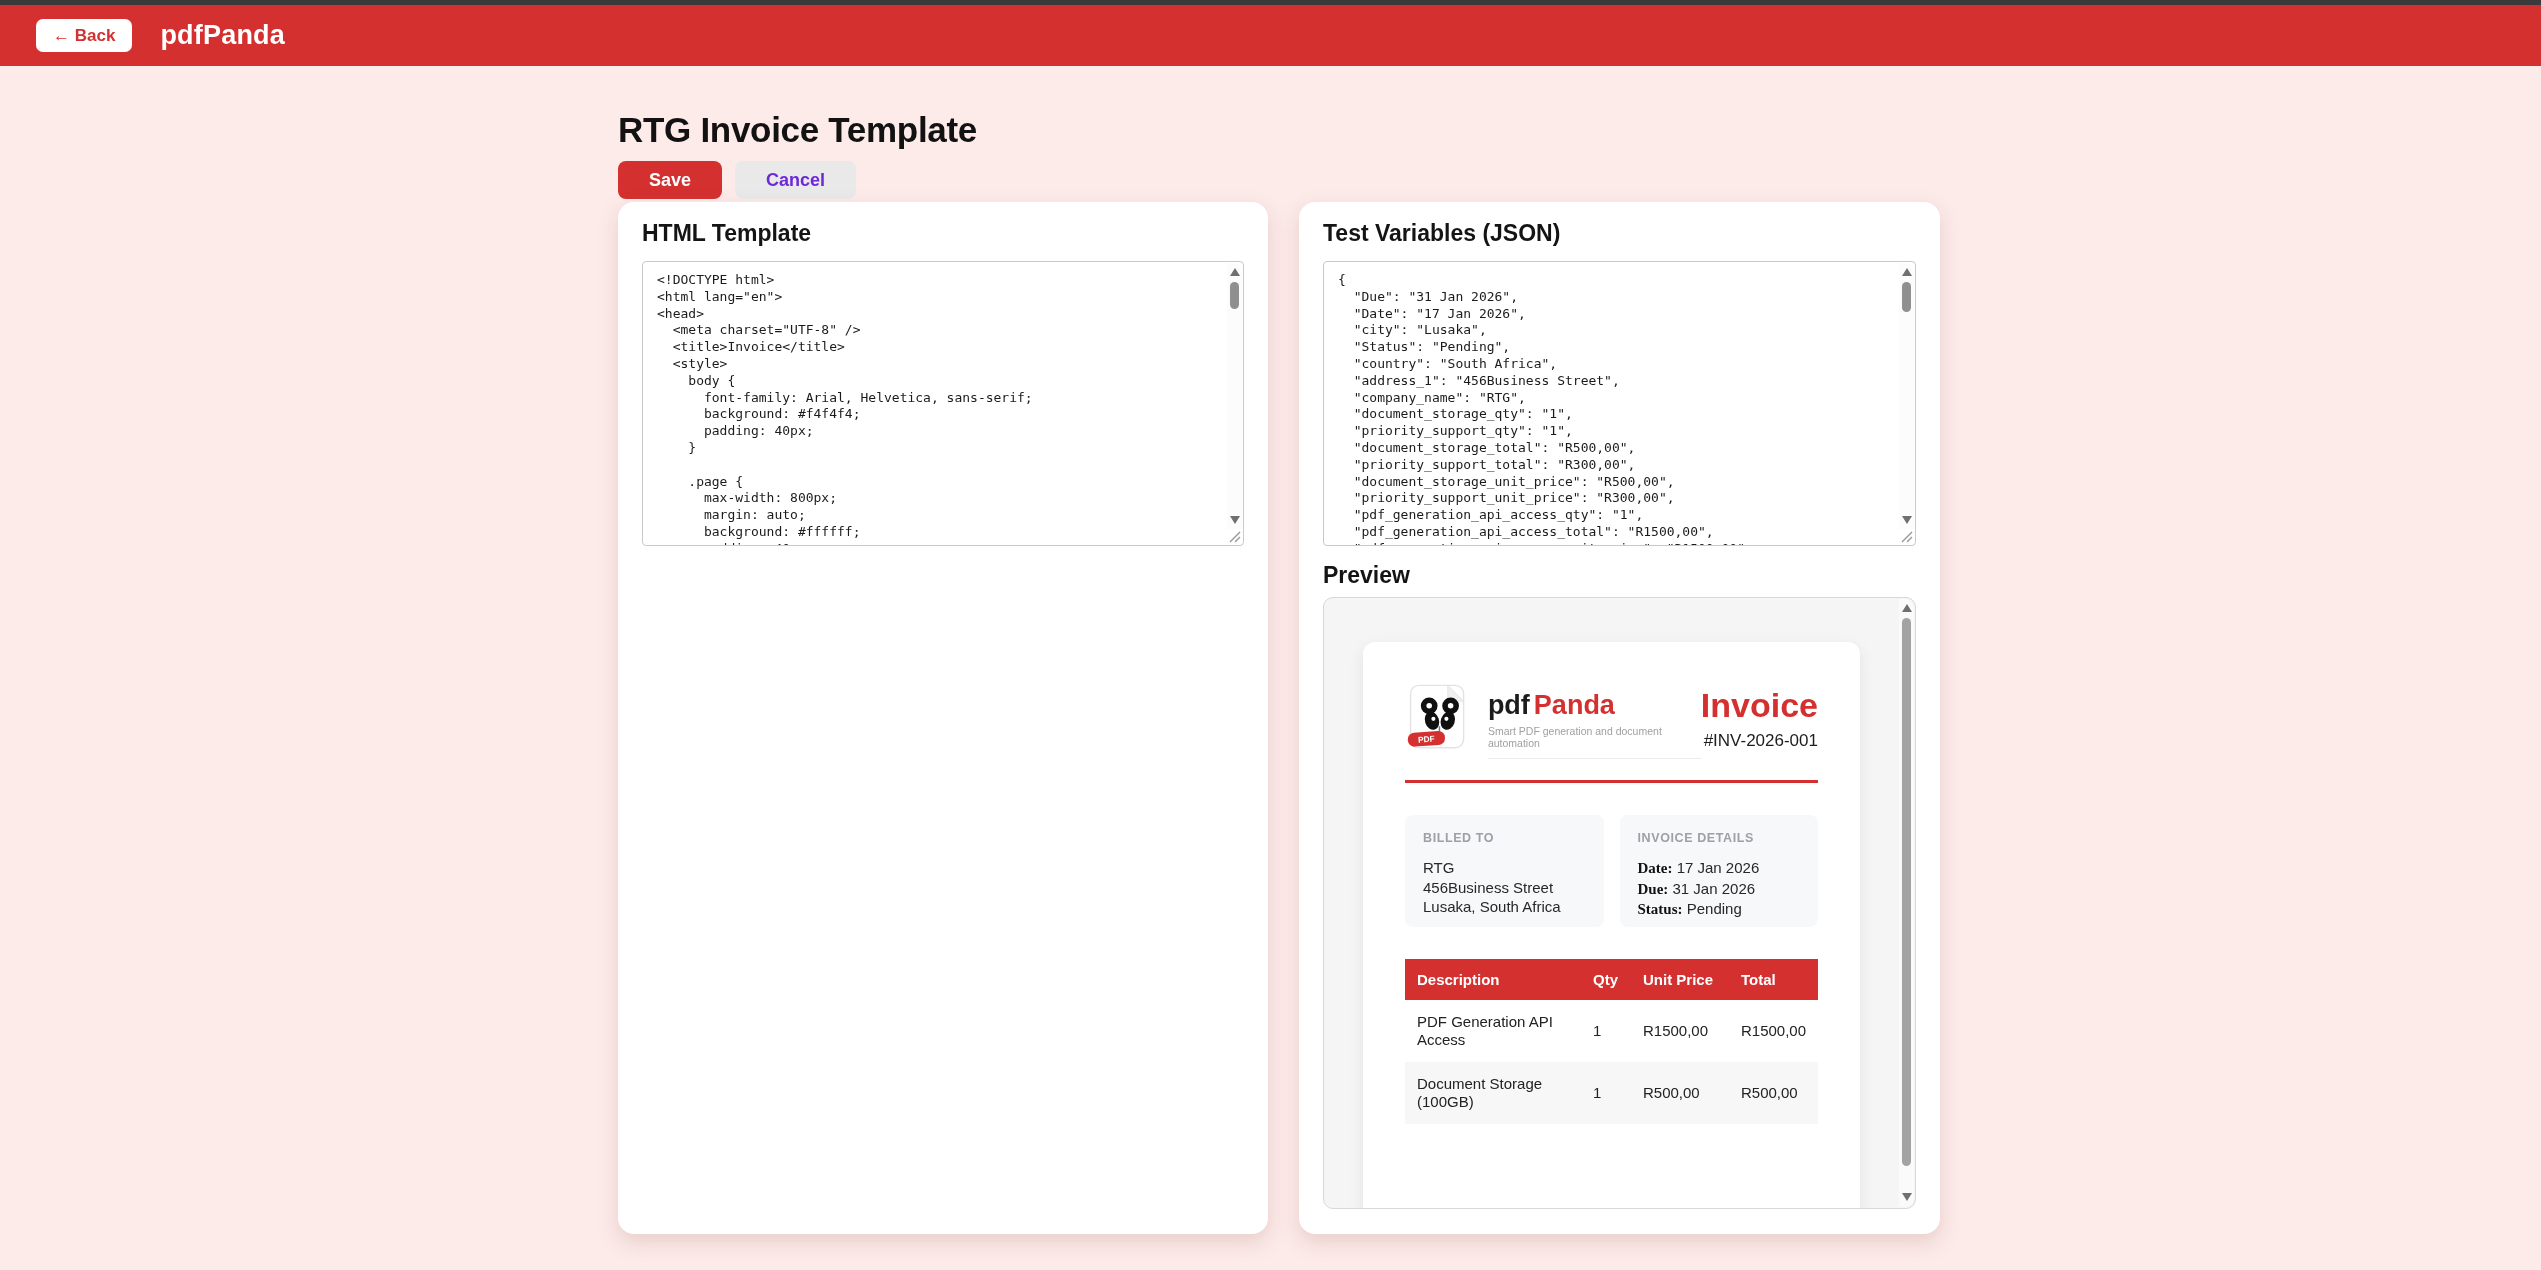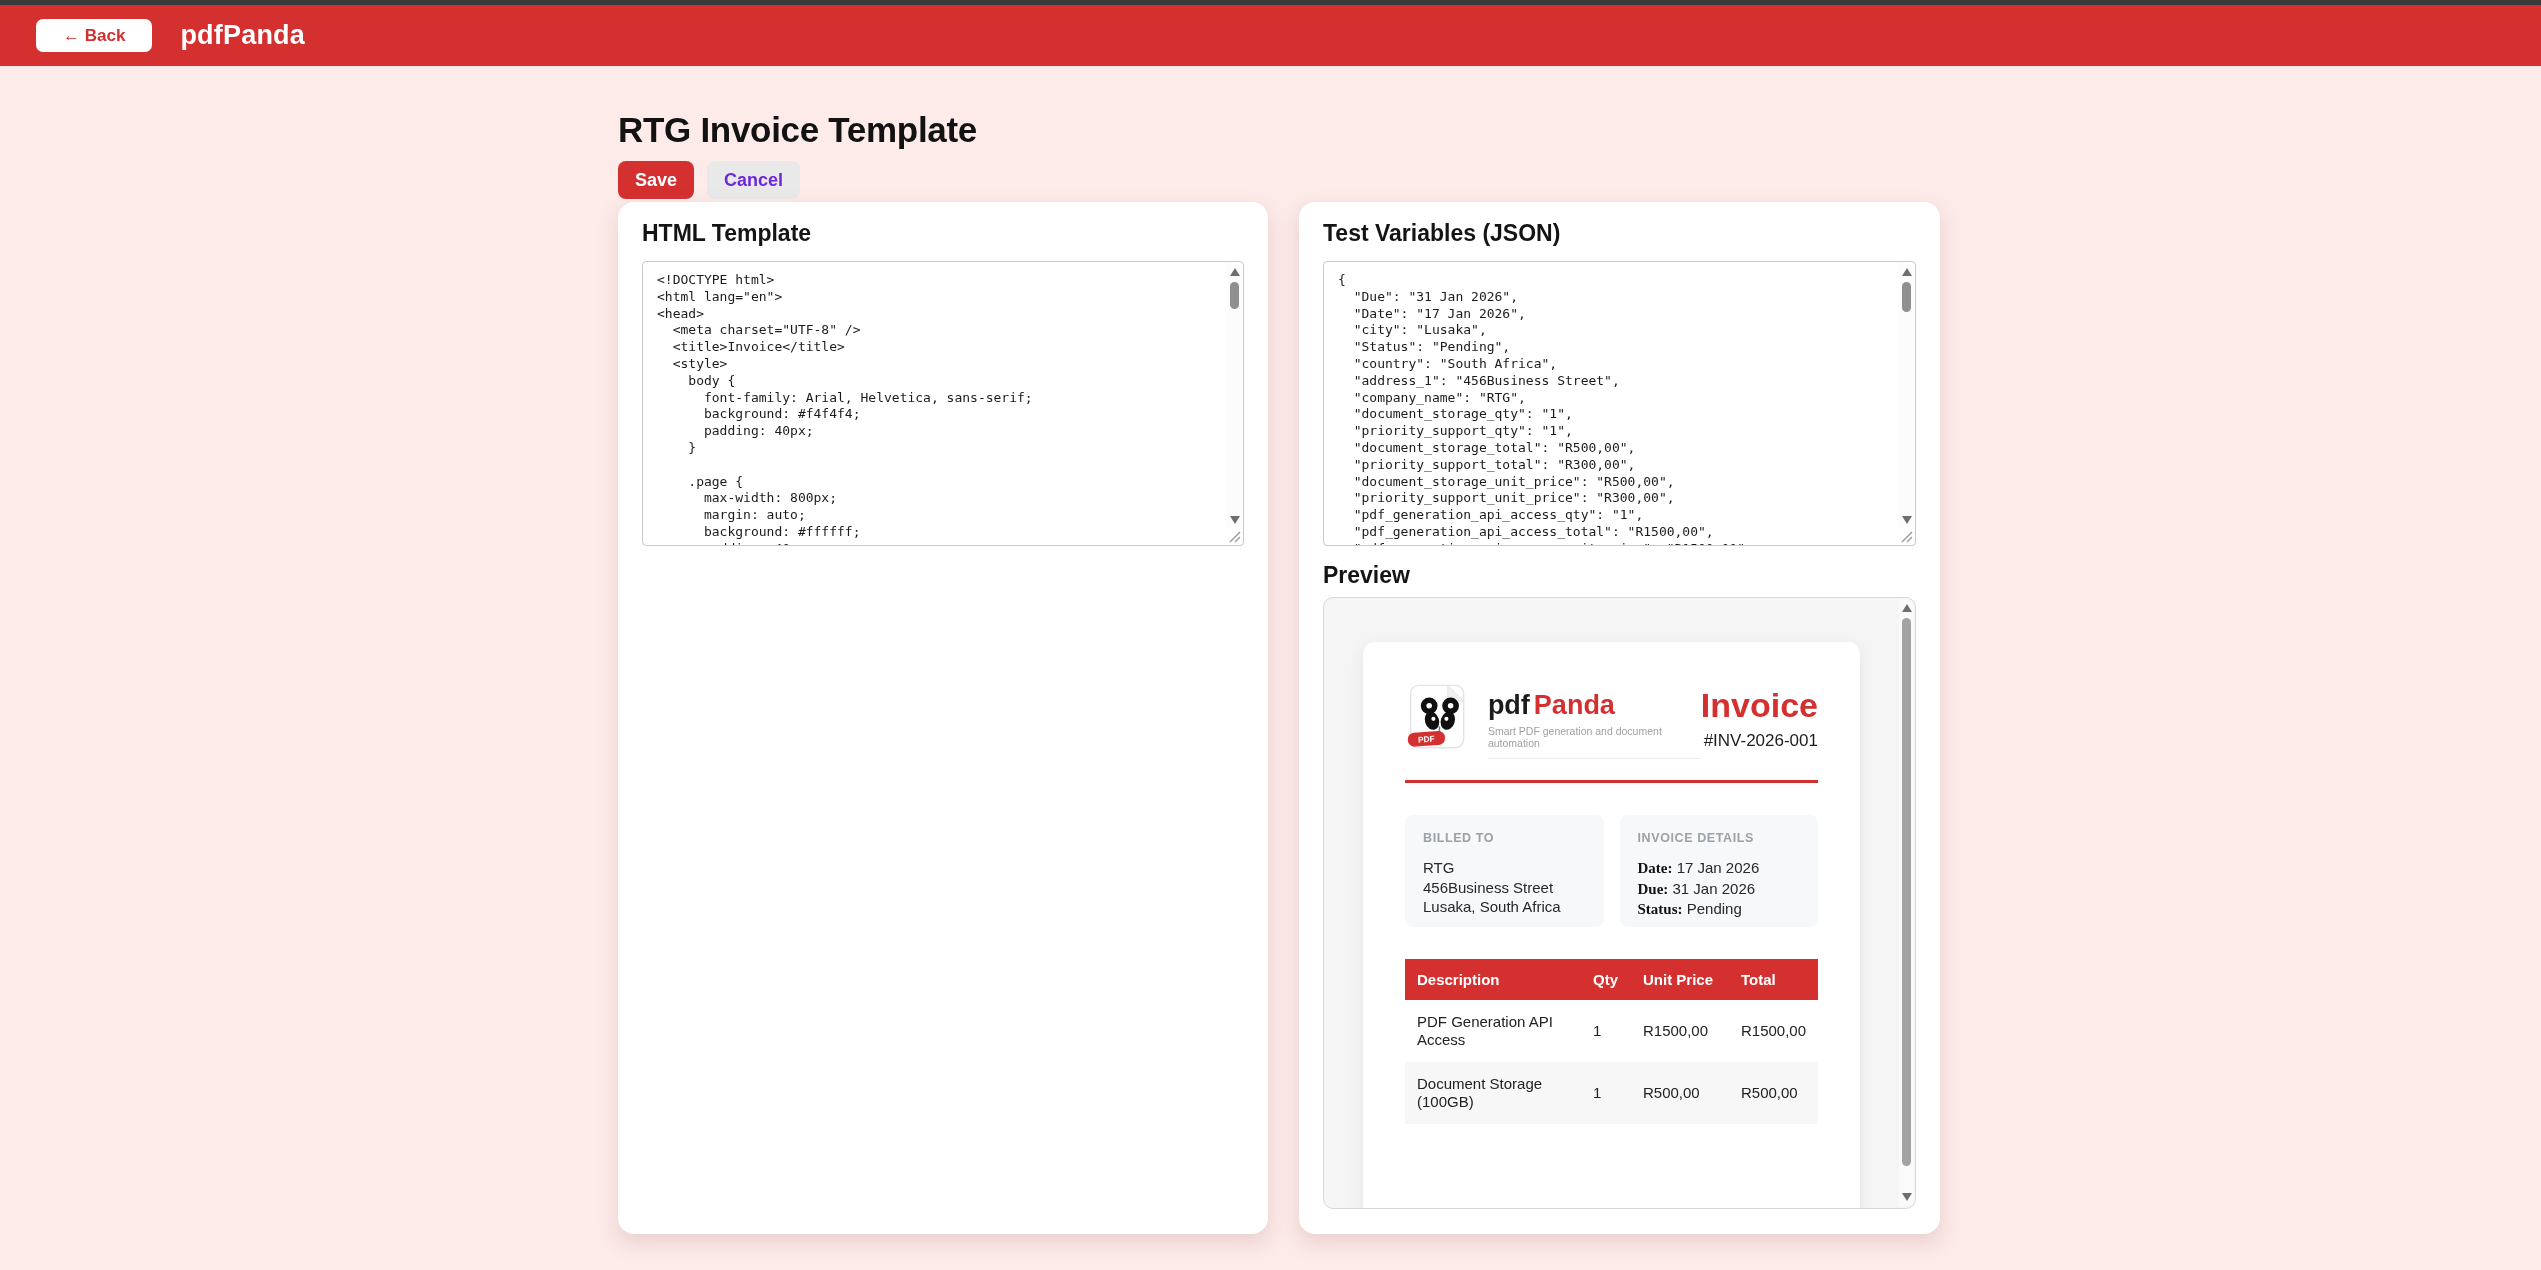--- a/index.html
+++ b/index.html
@@ -11,30 +11,30 @@
     color:#161616;
   }
   
   .top-strip { height:5px; background:#3a3a3a; }
   .app-header {
     height:61px; background:#d3302f;
     display:flex; align-items:center; padding-left:36px;
   }
   .back-btn {
     background:#ffffff; color:#d3302f; font-weight:bold; font-size:17px;
-    border:none; border-radius:7px; height:33px; padding:0 27px;
+    border:none; border-radius:7px; height:33px; padding:0 17px;
     font-family:"Liberation Sans", sans-serif; cursor:pointer;
   }
   .app-brand { color:#ffffff; font-size:27px; font-weight:bold; margin-left:28px; letter-spacing:0.2px; }
 
   
   .content { margin-left:618px; width:1322px; }
   .page-title { font-size:35px; font-weight:bold; margin:44px 0 0; letter-spacing:-0.3px; color:#121212; }
   .actions { display:flex; gap:13px; margin-top:11px; }
-  .btn { height:38px; padding:0 17px; border:none; border-radius:8px;
+  .btn { height:38px; padding:0 31px; border:none; border-radius:8px;
          font-family:"Liberation Sans", sans-serif; font-size:18px; font-weight:bold; cursor:pointer; }
   .btn-save { background:#d3302f; color:#fff; }
   .btn-cancel { background:#e9e9e9; color:#6d28d9; }
 
   .cards { display:flex; gap:31px; margin-top:3px; }
   .card {
     background:#ffffff; border-radius:16px; height:1032px;
     box-shadow:0 8px 20px rgba(176,120,120,0.25);
     padding:18px 24px;
   }

